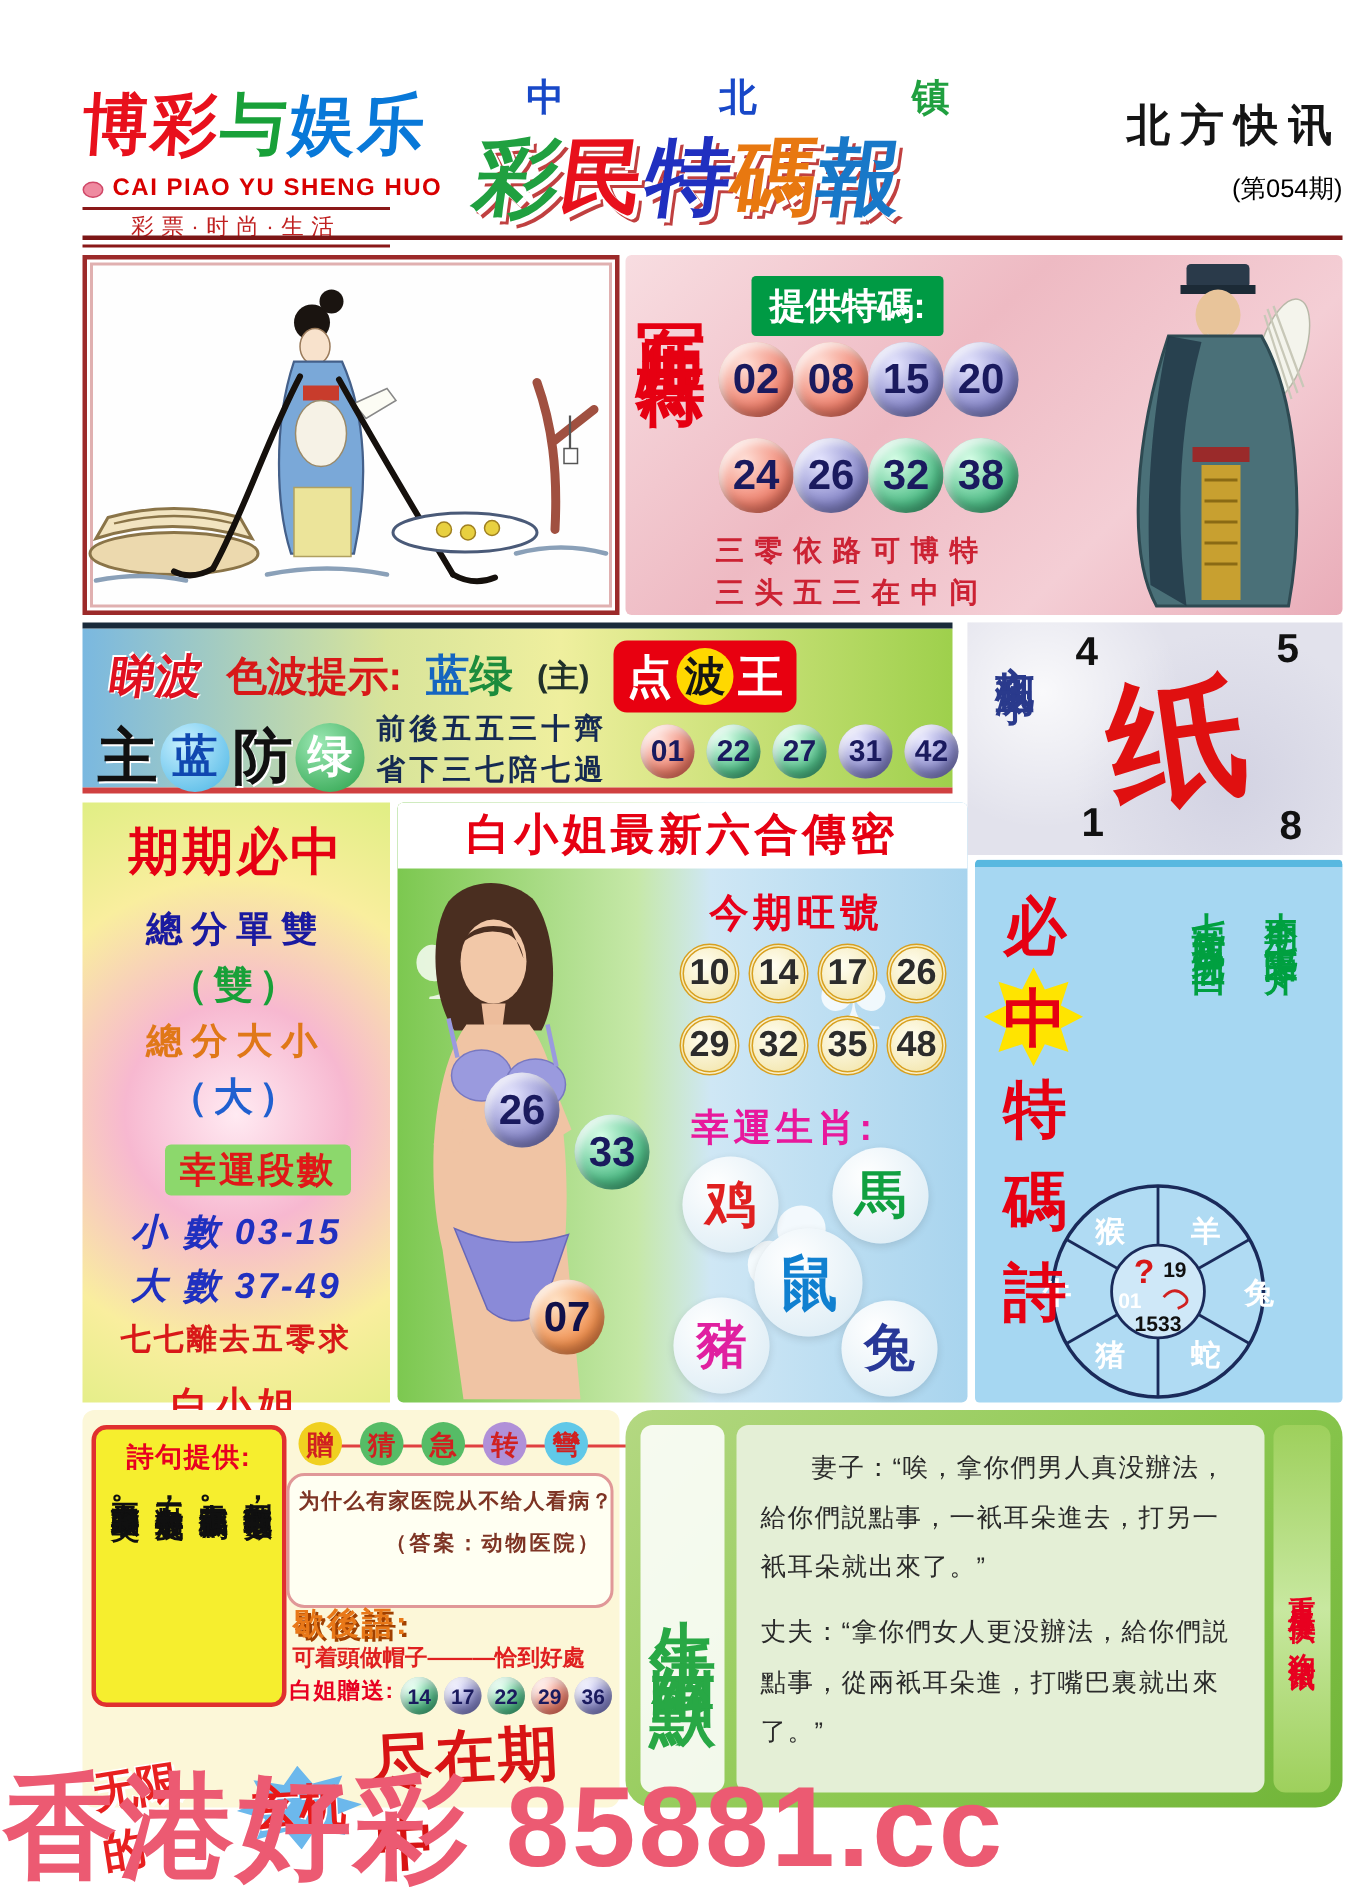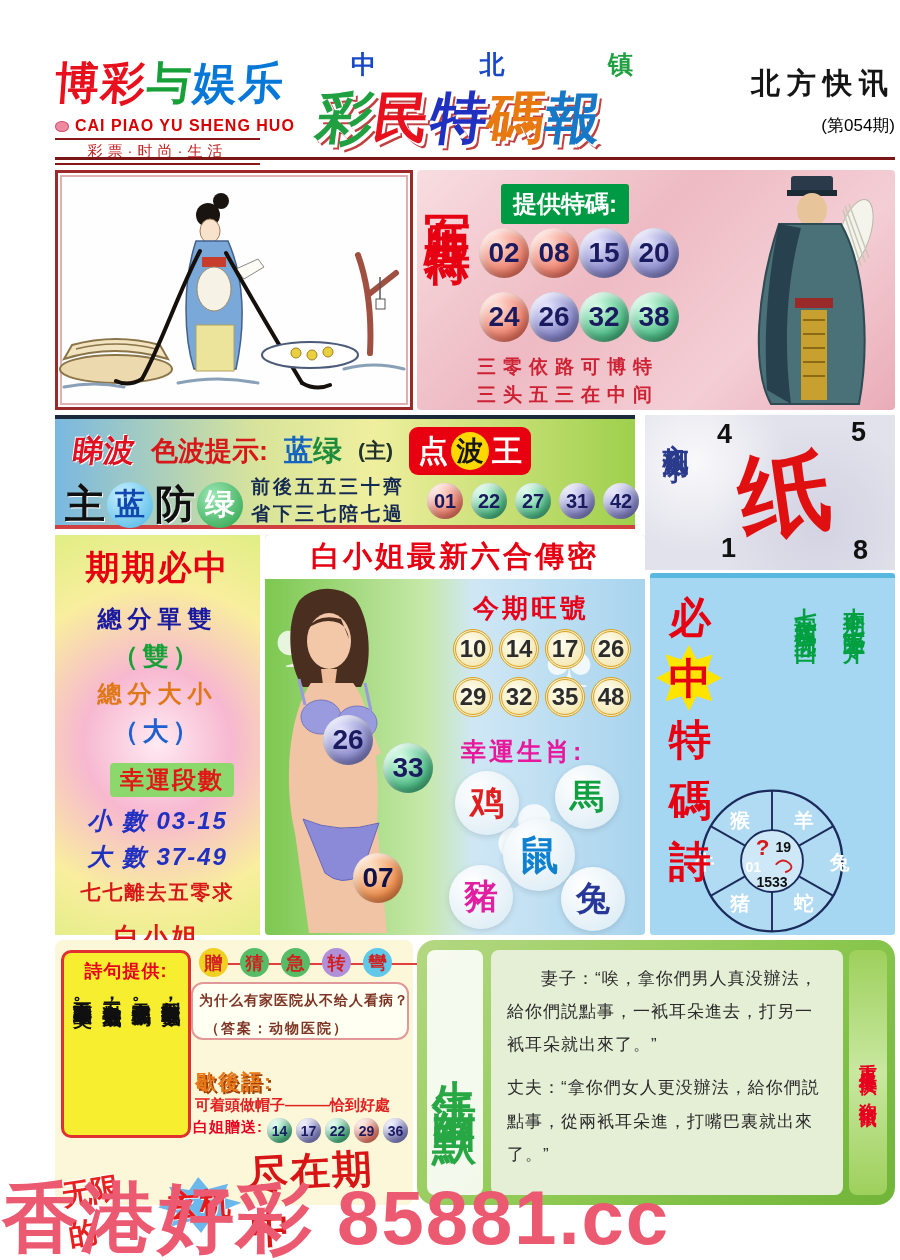--- a/index.html
+++ b/index.html
@@ -388,21 +388,21 @@
         <div>五零帶動取頭獎。</div>
       </div>
     </div>
     <div class="abs badge-row" style="left:144px;top:8px;">
       <span class="rd-badge rb1">贈</span>
       <span class="rd-badge rb2">猜</span>
       <span class="rd-badge rb3">急</span>
       <span class="rd-badge rb4">转</span>
       <span class="rd-badge rb5">彎</span>
     </div>
-    <div class="abs q-box" style="left:136px;top:42px;width:218px;height:58px;">
+    <div class="abs q-box" style="left:136px;top:42px;width:218px;height:90px;text-align:right;">
       <div class="q-text">为什么有家医院从不给人看病？</div>
       <div class="a-text">（答案：动物医院）</div>
     </div>
     <div class="abs xhy-label" style="left:140px;top:128px;">歇後語:</div>
     <div class="abs xhy-text" style="left:140px;top:156px;">可着頭做帽子———恰到好處</div>
     <div class="abs gift-row" style="left:138px;top:178px;">
       <span class="gift-label">白姐贈送:</span>
       <span class="ball ball-sm green">14</span>
       <span class="ball ball-sm purple">17</span>
       <span class="ball ball-sm green">22</span>

